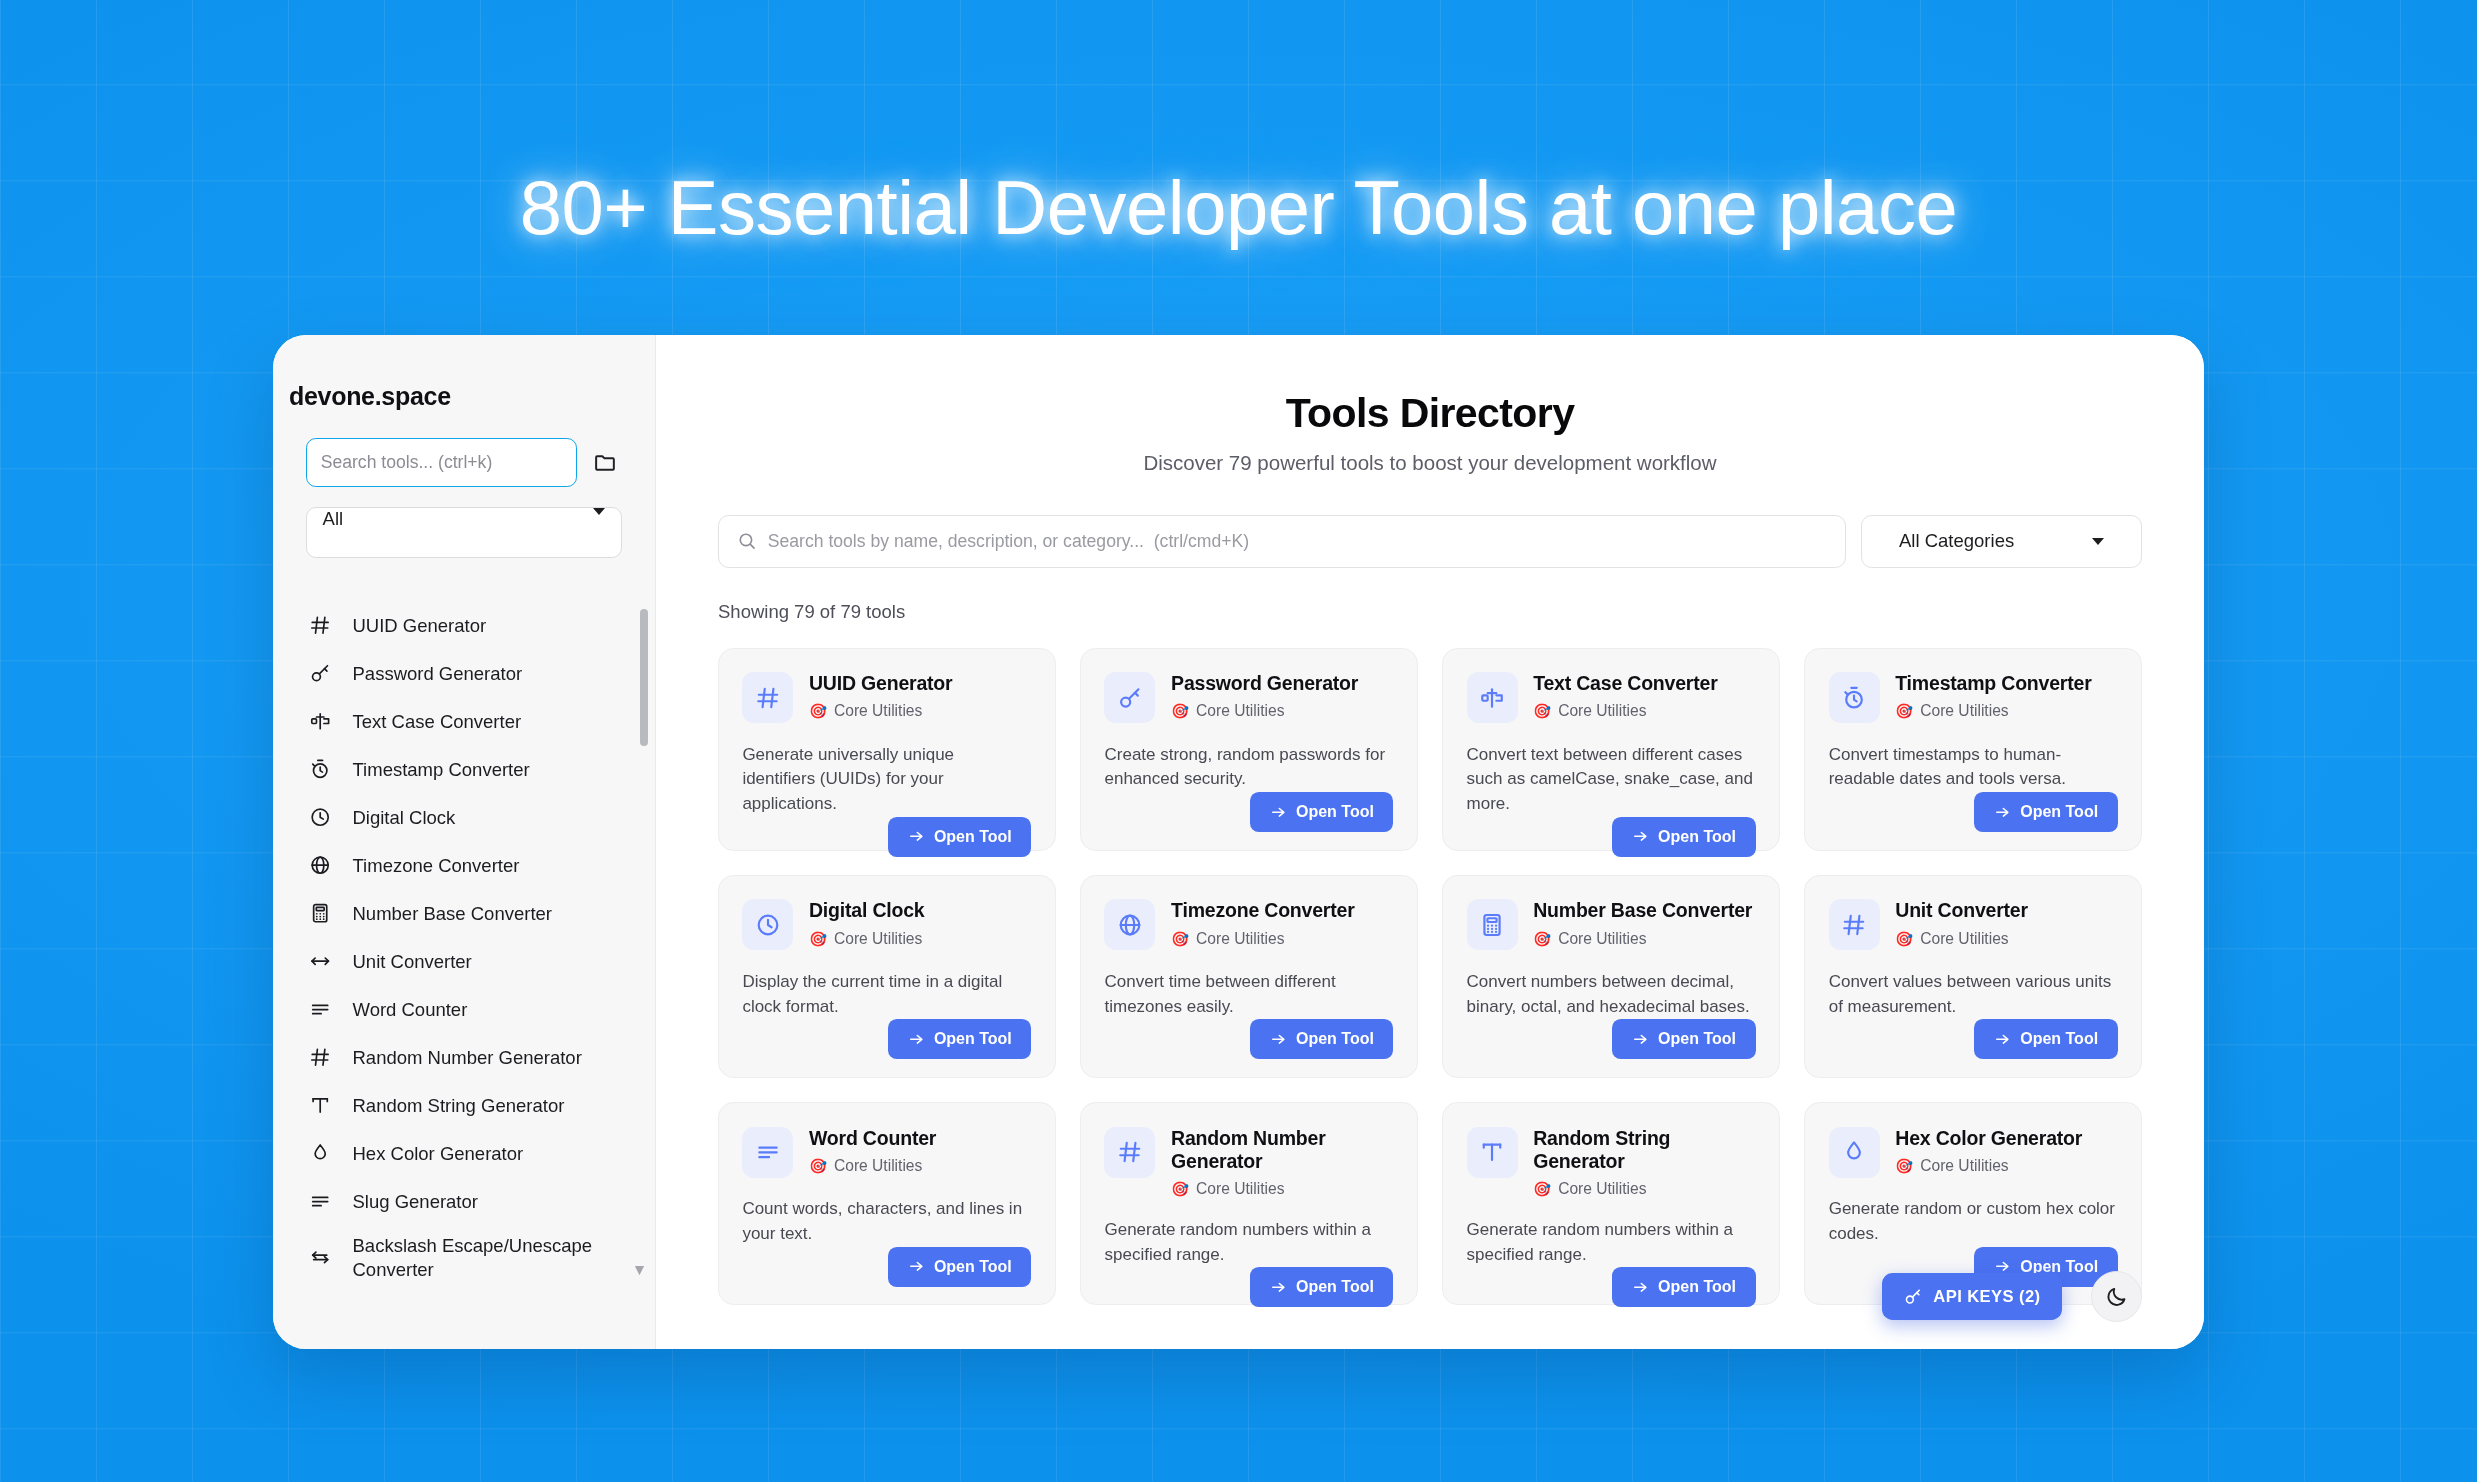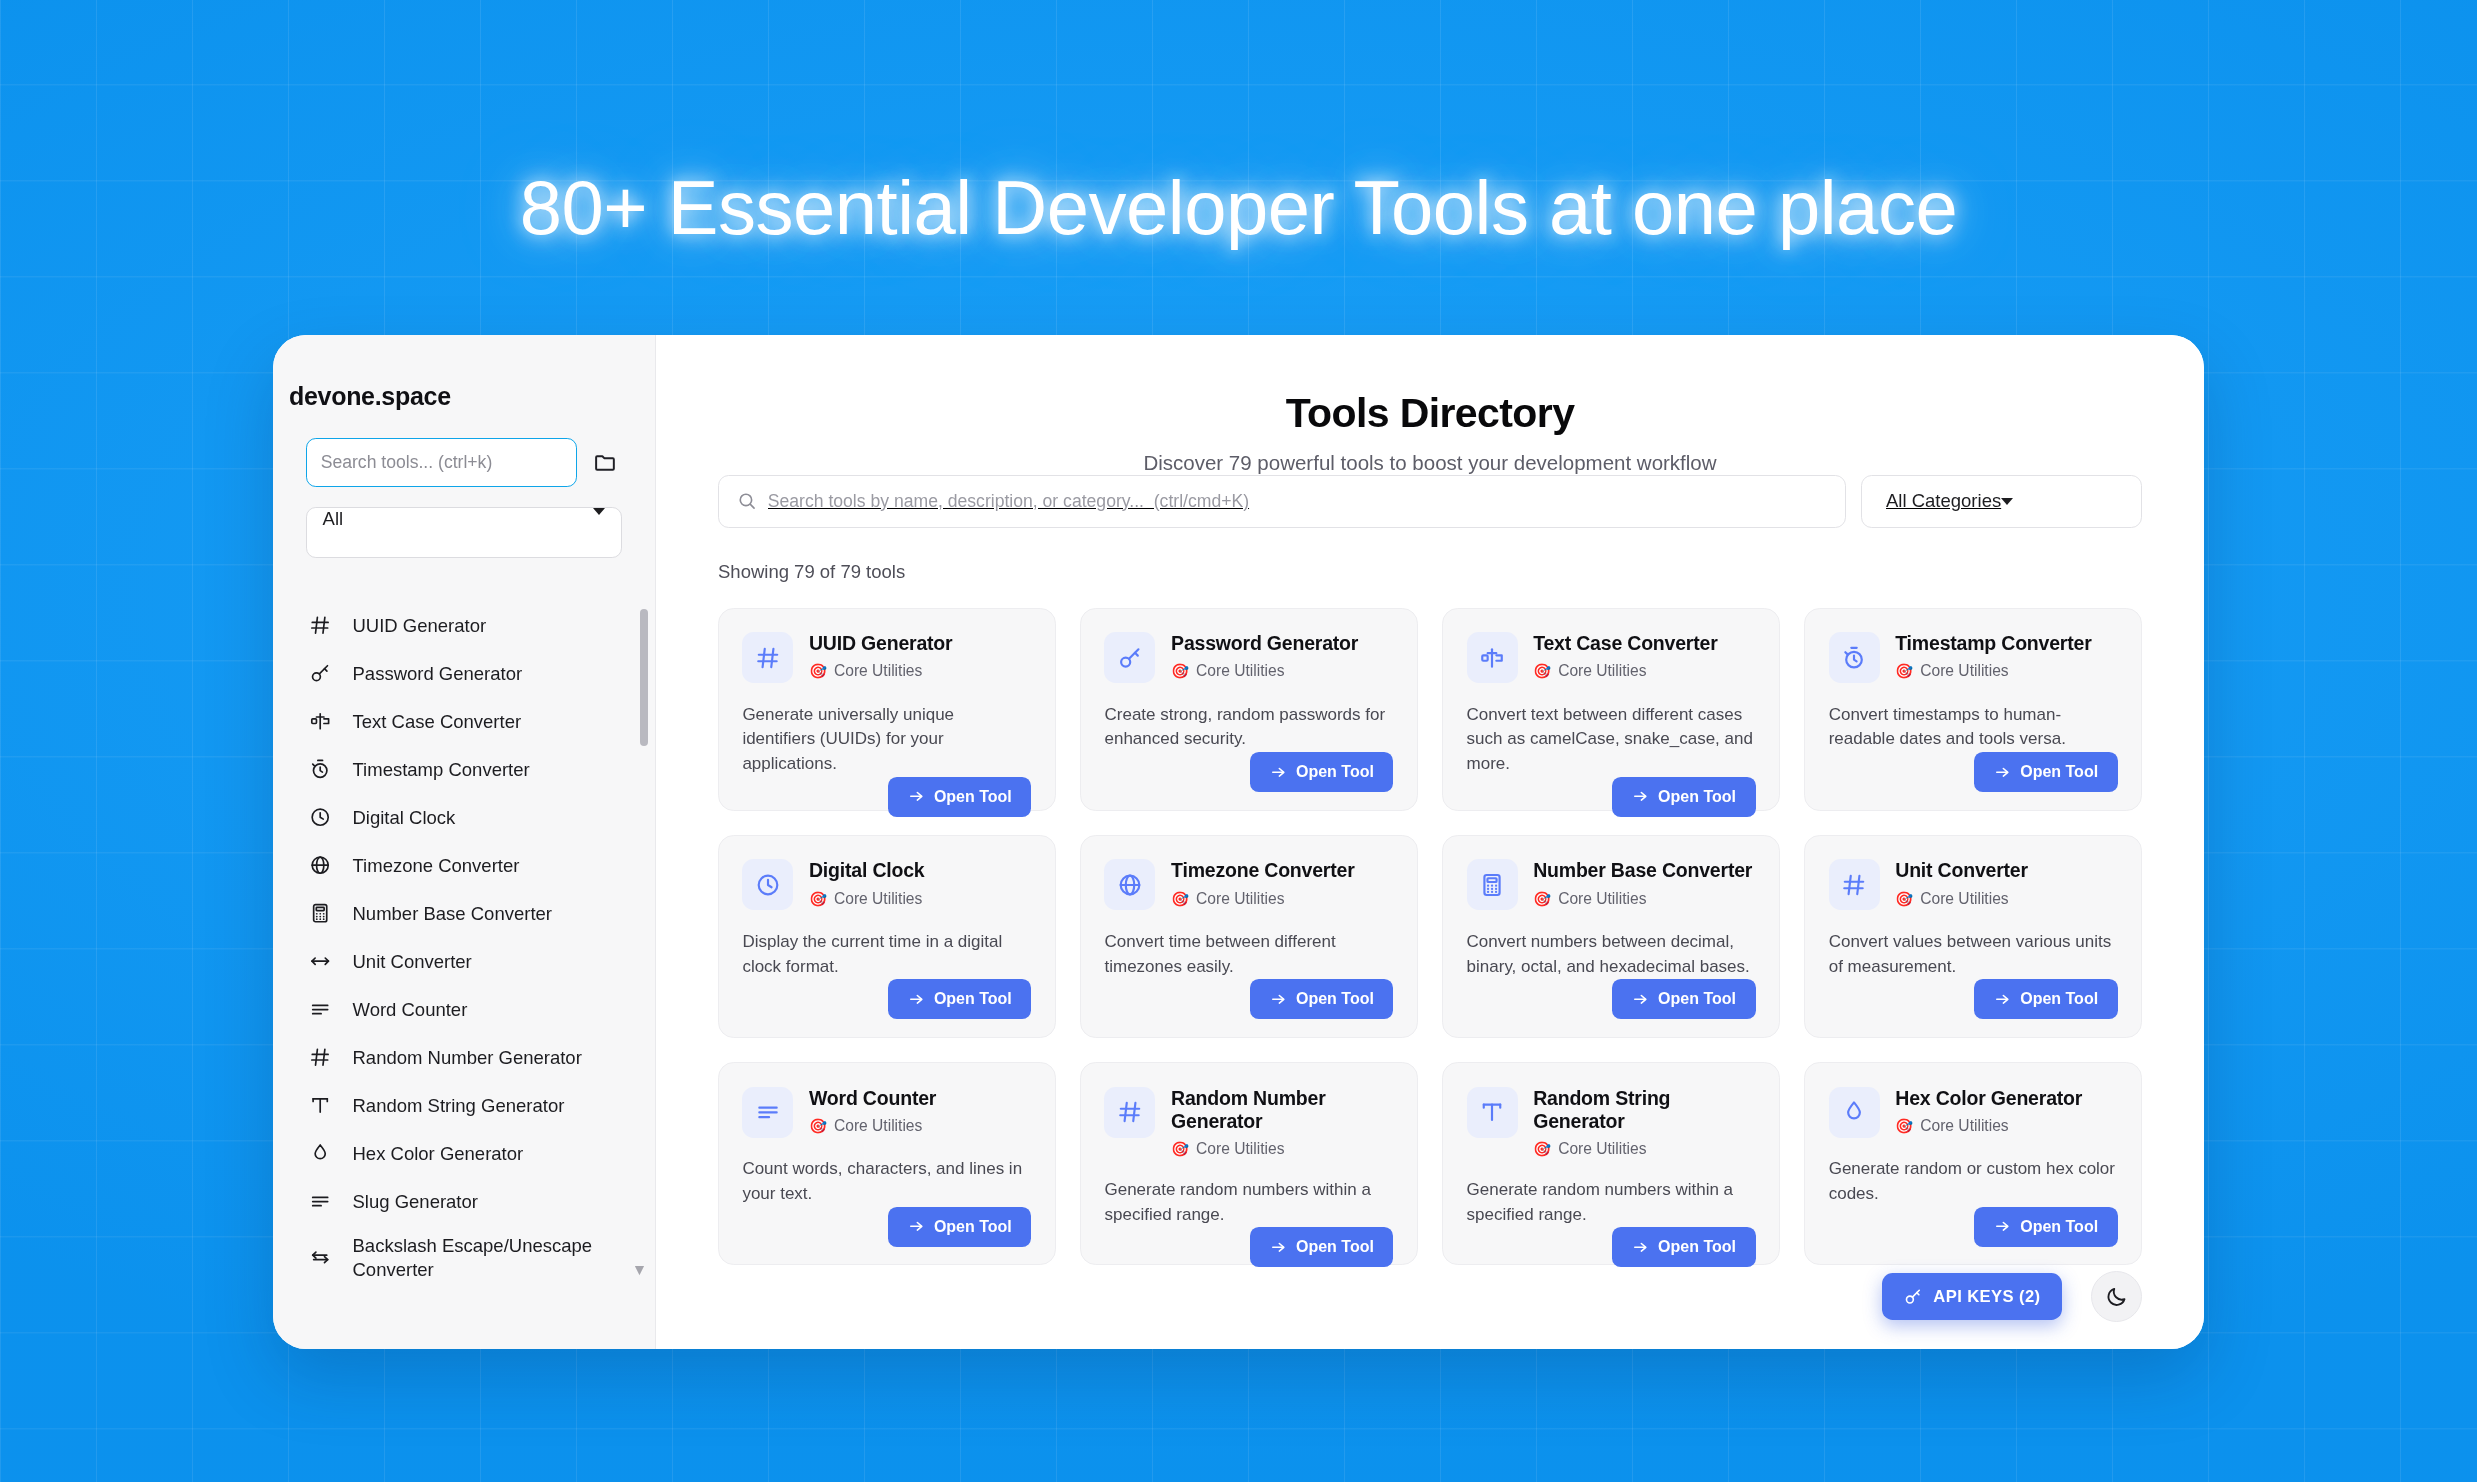--- a/index.html
+++ b/index.html
@@ -183,21 +183,21 @@
   #page-subtitle {
     text-align: center;
     font-size: 20.5px;
     color: #5d5d68;
     margin-top: 13.7px;
   }
 
   #filter-row {
     display: flex;
     gap: 15px;
-    text-decoration: underline;
+    margin-top: 40px;
   }
   #main-search-wrap {
     flex: 1;
     height: 53px;
     border: 1px solid #e2e2e6;
     border-radius: 10.7px;
     background: #fff;
     display: flex;
     align-items: center;
     padding: 0 17.6px;
@@ -214,21 +214,22 @@
   }
   #main-search::placeholder { color: #9a9aa2; }
   #category-select {
     width: 281px;
     height: 53px;
     border: 1px solid #e2e2e6;
     border-radius: 10.7px;
     background: #fff;
     display: flex;
     align-items: center;
-    padding: 0 24px;
+    justify-content: space-between;
+    padding: 0 37px;
     font-size: 18.5px;
     color: #1d1d20;
     cursor: pointer;
   }
 
   #results-count {
     margin-top: 33px;
     font-size: 18.5px;
     color: #4e4e58;
   }

